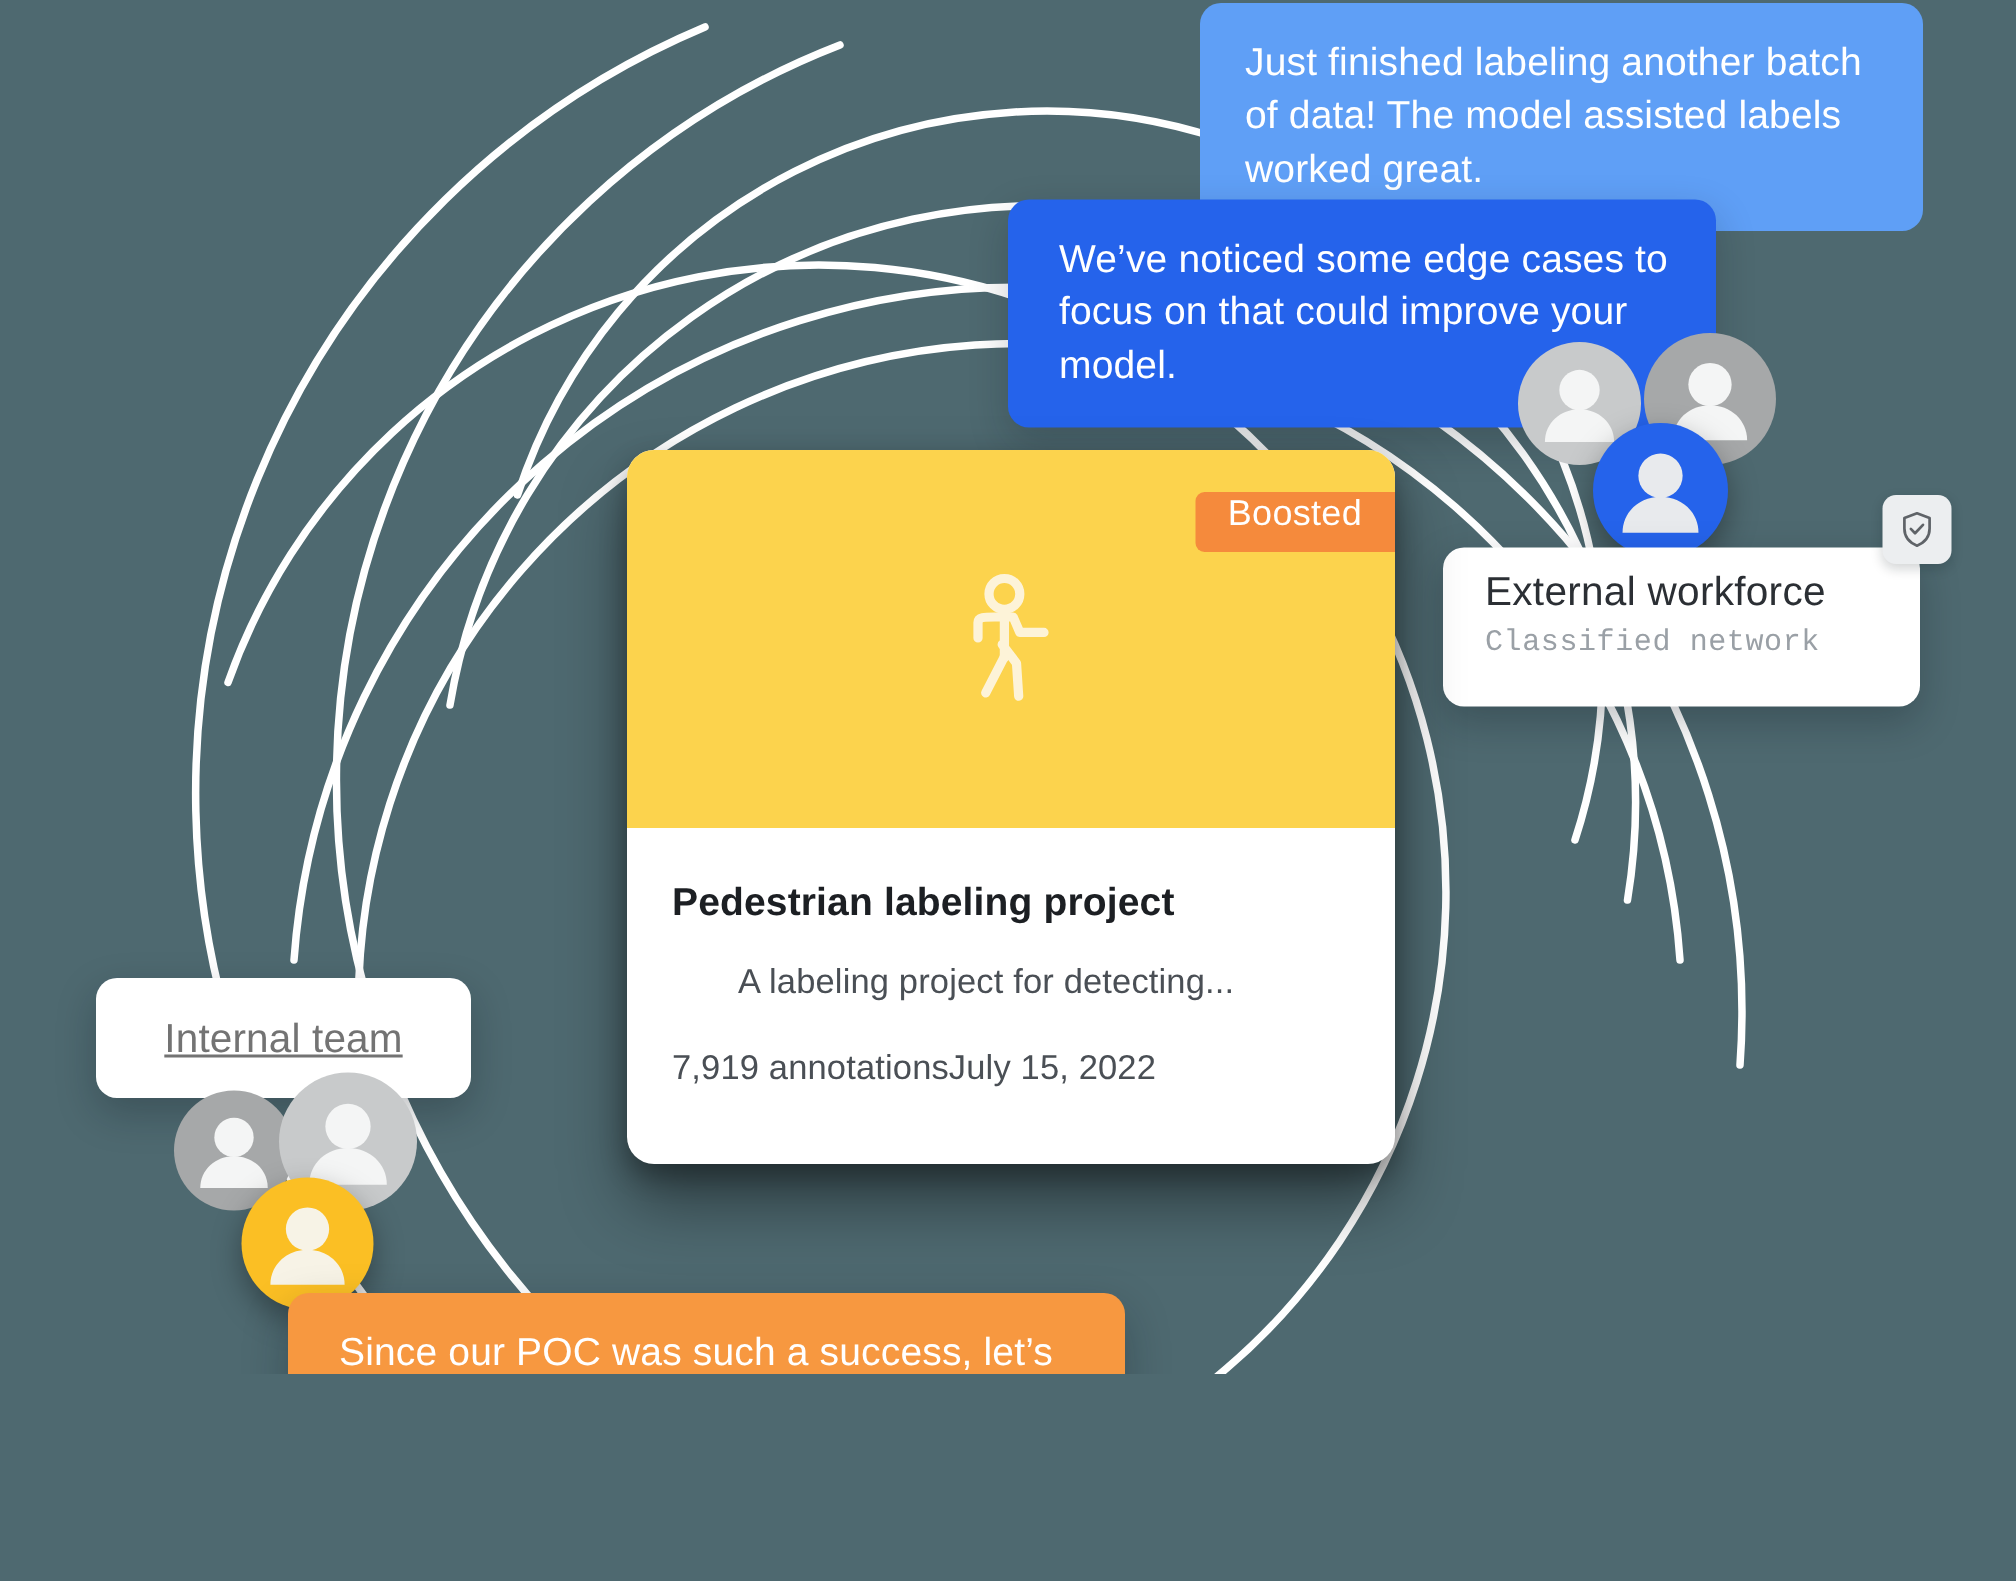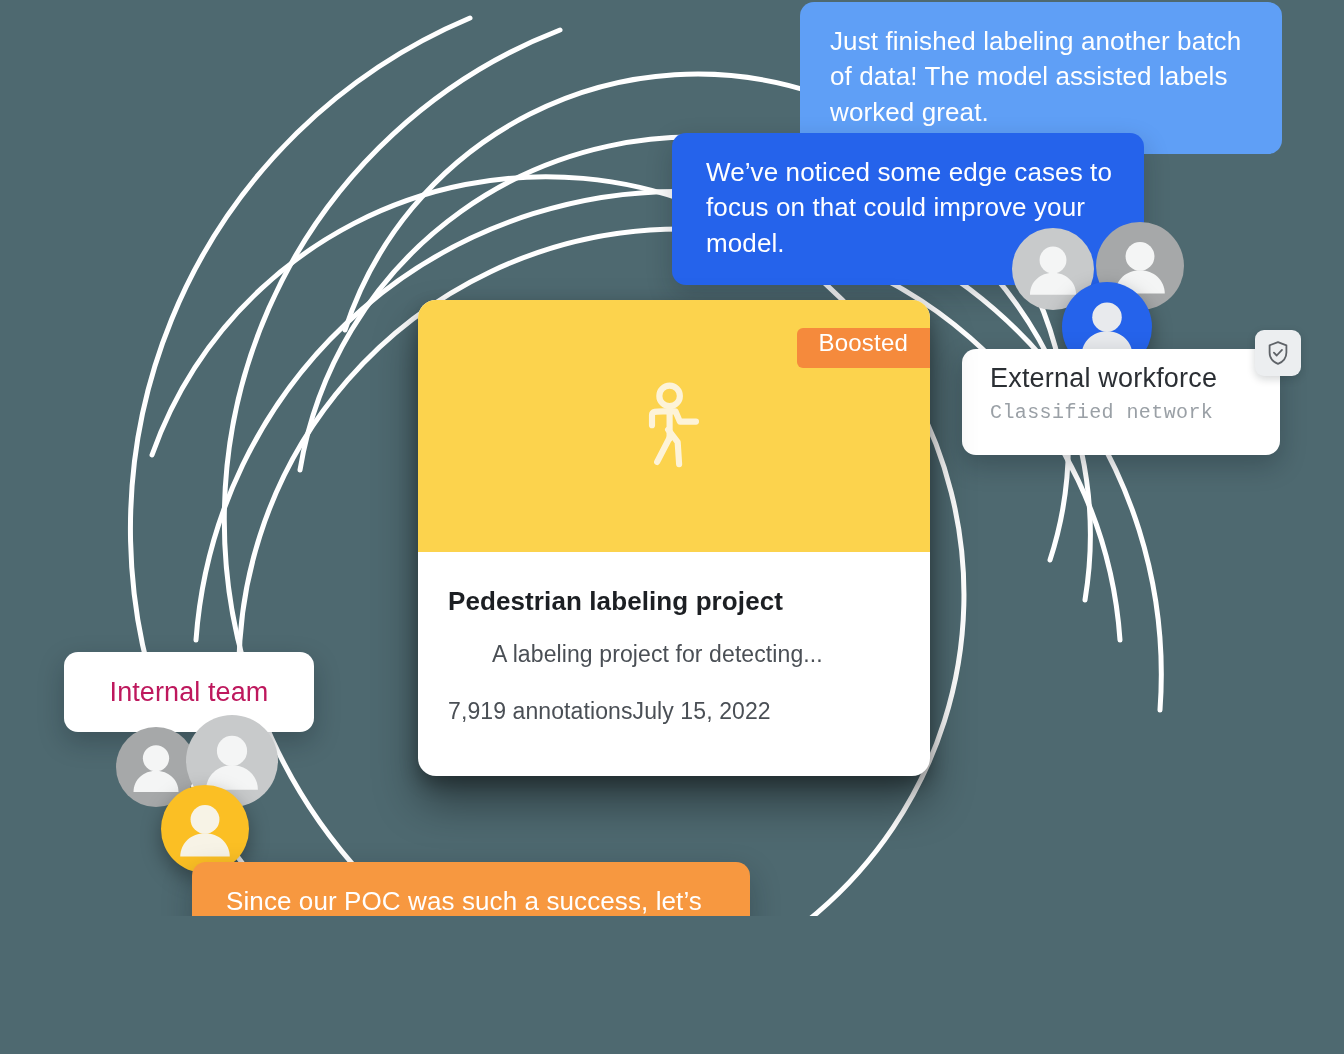--- a/index.html
+++ b/index.html
@@ -158,27 +158,28 @@
     top: 652px;
     width: 250px;
     height: 80px;
     display: flex;
     align-items: center;
     justify-content: center;
   }
 
   #internal-team-label {
     font-size: 27px;
-    color: #be185d;
-    letter-spacing: 0.1px;
+    color: #737373;
+    letter-spacing: 0.1px;
+    text-decoration: underline;
   }
 
   #external-workforce-pill {
     left: 962px;
-    top: 349px;
+    top: 365px;
     width: 318px;
     height: 106px;
     padding: 14px 0 0 28px;
   }
 
   #external-workforce-title {
     font-size: 27px;
     color: #2b2f34;
     letter-spacing: 0.2px;
   }

